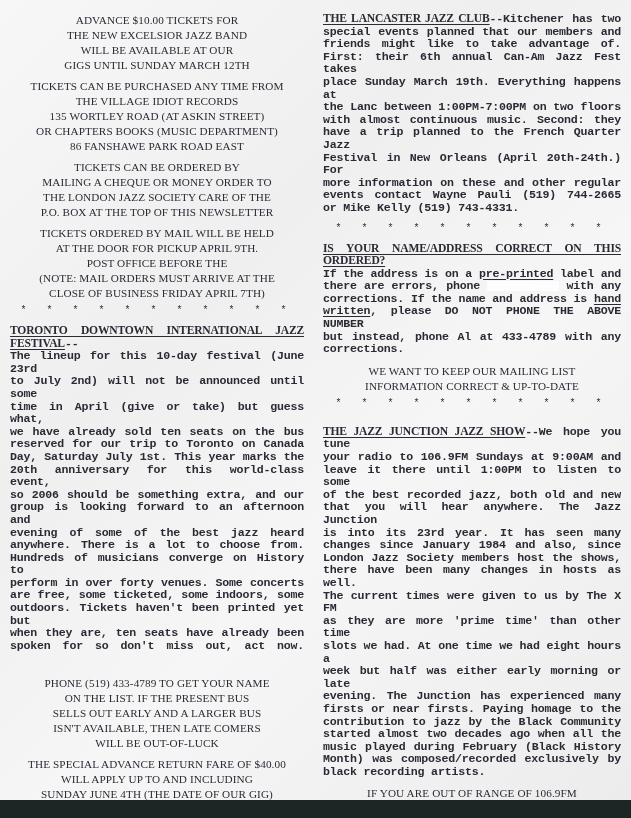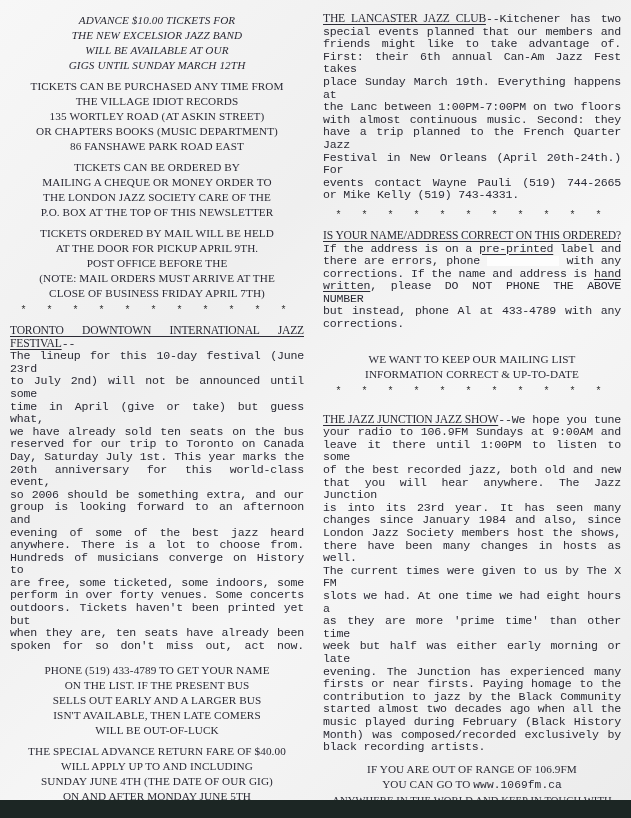--- a/index.html
+++ b/index.html
@@ -26,37 +26,37 @@
       text-transform:uppercase;
     }
     .center div { white-space:nowrap; }
     .block { margin-bottom:6px; }
     .stars {
       text-align:center; font-size:10px; letter-spacing:7px; line-height:12px;
       margin:4px 0 8px 0; color:#333;
     }
     .para {
       font-size:11.6px; line-height:12.6px; text-align:justify;
-      text-align-last:justify; letter-spacing:-0.2px;
+      text-align-last:justify; letter-spacing:-0.2px;font-weight:bold;
     }
     .head {
       font-family:"Liberation Serif","DejaVu Serif",serif;
       text-decoration:underline; text-underline-offset:2px;
     }
     .u { text-decoration:underline; text-underline-offset:2px; }
     .blank { display:inline-block; width:72px; height:10px; background:#fdfdfd; vertical-align:middle; }
     .web { text-transform:none; font-family:"Liberation Mono","DejaVu Sans Mono",monospace;text-align:right; }
   </style>
 </head>
 <body>
 
 <div class="paper">
 
   <div class="col col-left">
-    <div class="center block" style="margin-top:13px;font-style:italic;">
+    <div class="center block" style="margin-top:13px;">
       <div>ADVANCE $10.00 TICKETS FOR</div>
       <div>THE NEW EXCELSIOR JAZZ BAND</div>
       <div>WILL BE AVAILABLE AT OUR</div>
       <div>GIGS UNTIL SUNDAY MARCH 12TH</div>
     </div>
     <div class="center block">
       <div>TICKETS CAN BE PURCHASED ANY TIME FROM</div>
       <div>THE VILLAGE IDIOT RECORDS</div>
       <div>135 WORTLEY ROAD (AT ASKIN STREET)</div>
       <div>OR CHAPTERS BOOKS (MUSIC DEPARTMENT)</div>
@@ -84,28 +84,28 @@
       <div>time in April (give or take) but guess what,</div>
       <div>we have already sold ten seats on the bus</div>
       <div>reserved for our trip to Toronto on Canada</div>
       <div>Day, Saturday July 1st. This year marks the</div>
       <div>20th anniversary for this world-class event,</div>
       <div>so 2006 should be something extra, and our</div>
       <div>group is looking forward to an afternoon and</div>
       <div>evening of some of the best jazz heard</div>
       <div>anywhere. There is a lot to choose from.</div>
       <div>Hundreds of musicians converge on History to</div>
+      <div>perform in over forty venues. Some concerts</div>
       <div>are free, some ticketed, some indoors, some</div>
-      <div>perform in over forty venues. Some concerts</div>
       <div>outdoors. Tickets haven't been printed yet but</div>
       <div>when they are, ten seats have already been</div>
       <div>spoken for so don't miss out, act now.</div>
     </div>
 
-    <div class="center block" style="margin-top:11px;">
+    <div class="center block" style="margin-top:24px;">
       <div>PHONE (519) 433-4789 TO GET YOUR NAME</div>
       <div>ON THE LIST. IF THE PRESENT BUS</div>
       <div>SELLS OUT EARLY AND A LARGER BUS</div>
       <div>ISN'T AVAILABLE, THEN LATE COMERS</div>
       <div>WILL BE OUT-OF-LUCK</div>
     </div>
     <div class="center block">
       <div>THE SPECIAL ADVANCE RETURN FARE OF $40.00</div>
       <div>WILL APPLY UP TO AND INCLUDING</div>
       <div>SUNDAY JUNE 4TH (THE DATE OF OUR GIG)</div>
@@ -119,54 +119,55 @@
     <div class="para" style="margin-top:13px;">
       <div><span class="head">THE LANCASTER JAZZ CLUB</span><span>--Kitchener has two</span></div>
       <div>special events planned that our members and</div>
       <div>friends might like to take advantage of.</div>
       <div>First: their 6th annual Can-Am Jazz Fest takes</div>
       <div>place Sunday March 19th. Everything happens at</div>
       <div>the Lanc between 1:00PM-7:00PM on two floors</div>
       <div>with almost continuous music. Second: they</div>
       <div>have a trip planned to the French Quarter Jazz</div>
       <div>Festival in New Orleans (April 20th-24th.) For</div>
+      <div>more information on these and other regular</div>
       <div>events contact Wayne Pauli (519) 744-2665</div>
       <div style="text-align-last:left;">or Mike Kelly (519) 743-4331.</div>
     </div>
     <div class="stars" style="margin-top:8px;">* * * * * * * * * * *</div>
 
     <div class="para">
       <div><span class="head">IS YOUR NAME/ADDRESS CORRECT ON THIS ORDERED?</span></div>
       <div><span>If the address is on a </span><span class="u">pre-printed</span><span> label and</span></div>
       <div><span>there are errors, phone </span><span class="blank"></span><span> with any</span></div>
       <div><span>corrections. If the name and address is </span><span class="u">hand</span></div>
       <div><span class="u">written</span><span>, please DO NOT PHONE THE ABOVE NUMBER</span></div>
       <div>but instead, phone Al at 433-4789 with any</div>
       <div style="text-align-last:left;">corrections.</div>
     </div>
 
-    <div class="center" style="margin-top:21px;">
+    <div class="center" style="margin-top:8px;">
       <div>WE WANT TO KEEP OUR MAILING LIST</div>
       <div>INFORMATION CORRECT &amp; UP-TO-DATE</div>
     </div>
     <div class="stars">* * * * * * * * * * *</div>
 
     <div class="para" style="margin-top:16px;">
       <div><span class="head">THE JAZZ JUNCTION JAZZ SHOW</span><span>--We hope you tune</span></div>
       <div>your radio to 106.9FM Sundays at 9:00AM and</div>
       <div>leave it there until 1:00PM to listen to some</div>
       <div>of the best recorded jazz, both old and new</div>
       <div>that you will hear anywhere. The Jazz Junction</div>
       <div>is into its 23rd year. It has seen many</div>
       <div>changes since January 1984 and also, since</div>
       <div>London Jazz Society members host the shows,</div>
       <div>there have been many changes in hosts as well.</div>
       <div>The current times were given to us by The X FM</div>
+      <div>as they are more 'prime time' than other time</div>
       <div>slots we had. At one time we had eight hours a</div>
-      <div>as they are more 'prime time' than other time</div>
       <div>week but half was either early morning or late</div>
       <div>evening. The Junction has experienced many</div>
       <div>firsts or near firsts. Paying homage to the</div>
       <div>contribution to jazz by the Black Community</div>
       <div>started almost two decades ago when all the</div>
       <div>music played during February (Black History</div>
       <div>Month) was composed/recorded exclusively by</div>
       <div style="text-align-last:left;">black recording artists.</div>
     </div>
 

